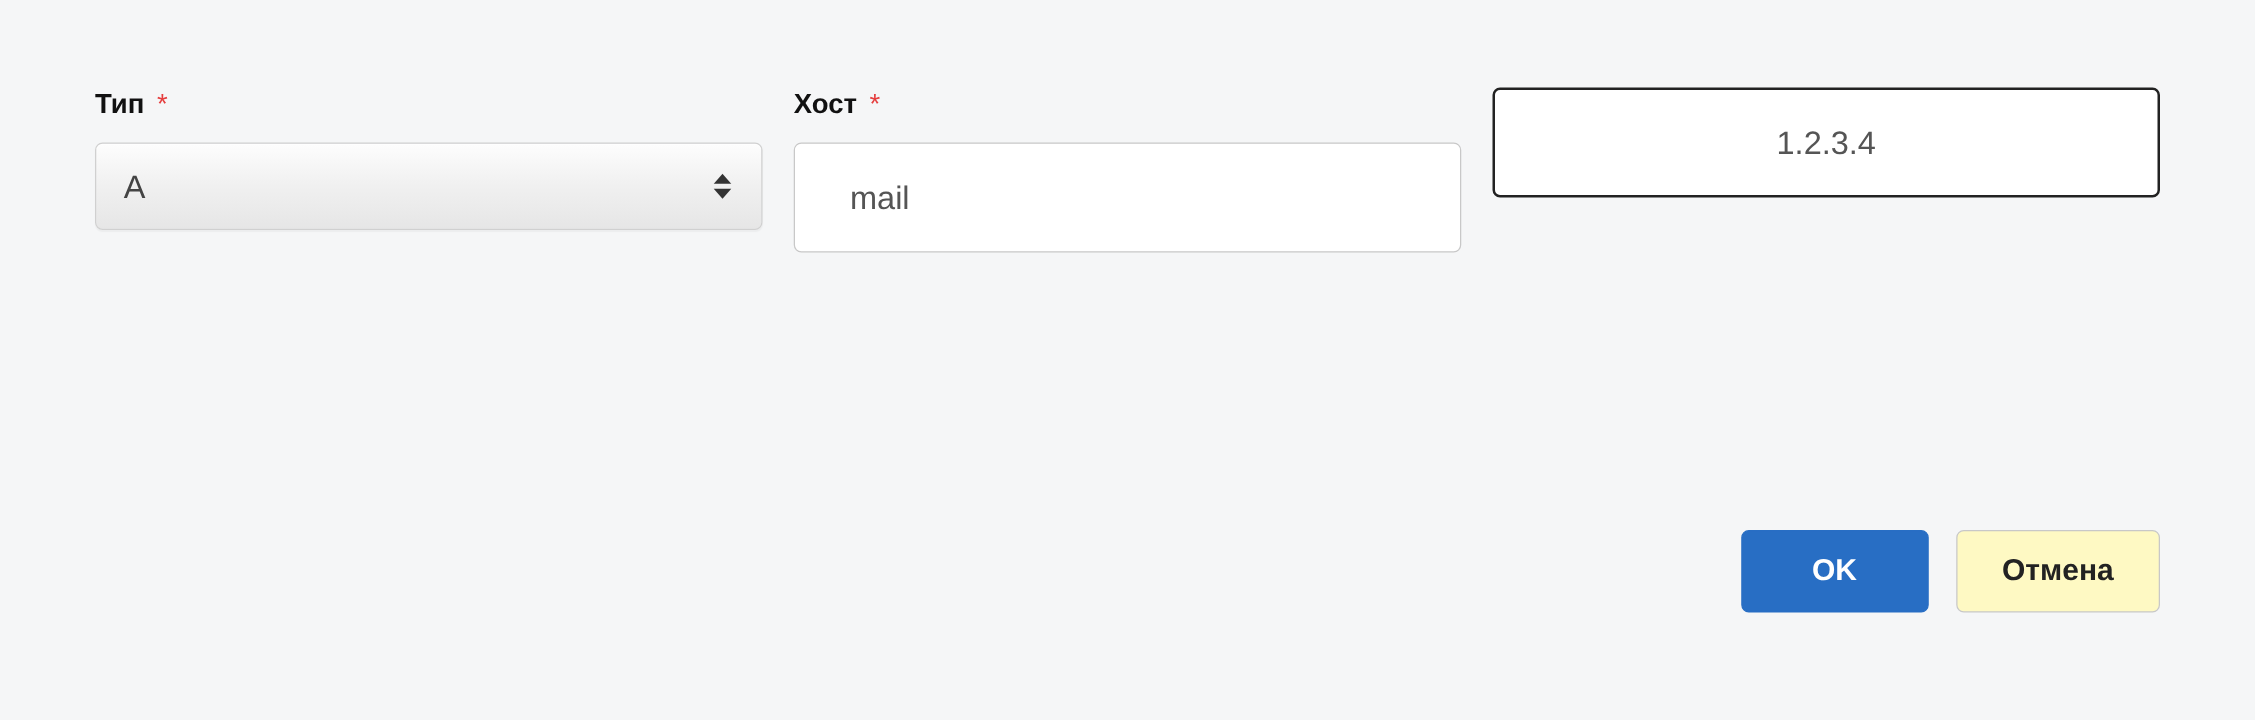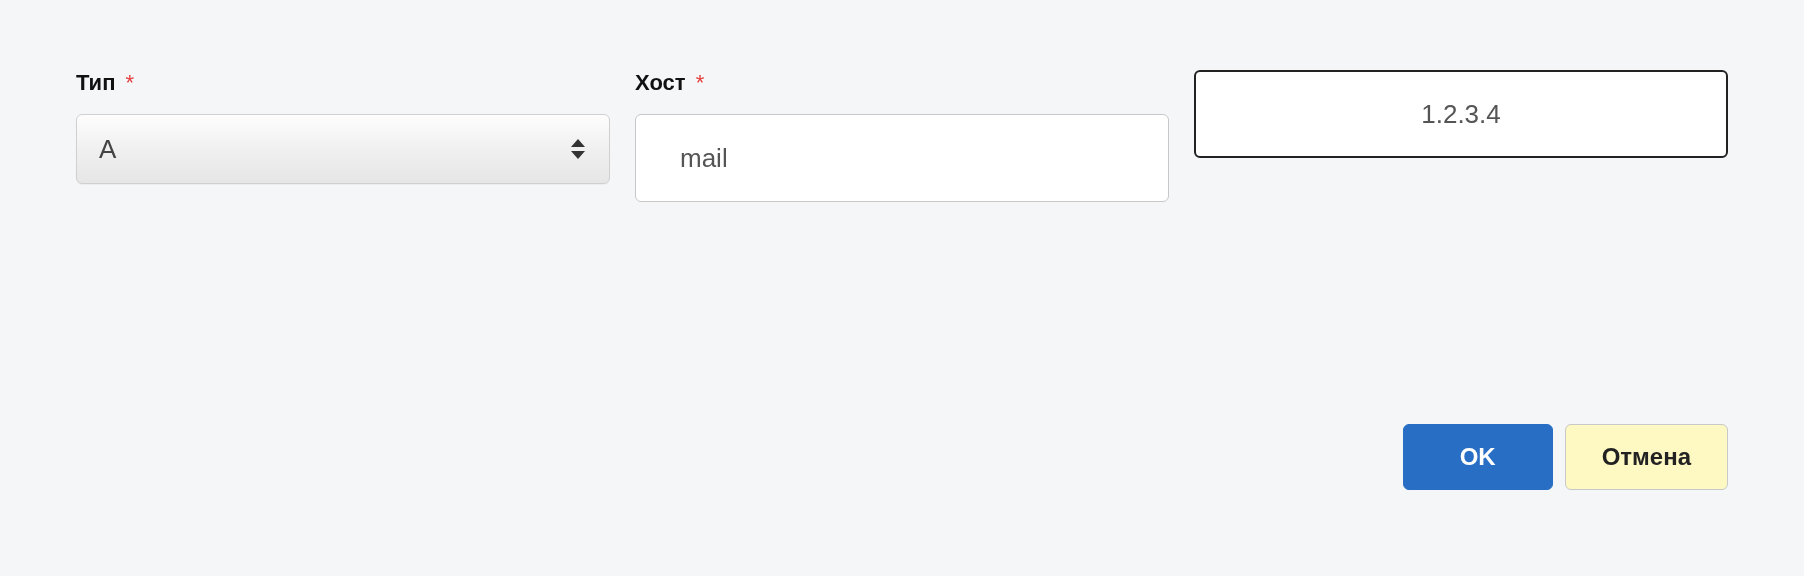--- a/index.html
+++ b/index.html
@@ -92,21 +92,21 @@
     .text-input.focused {
       border: 2px solid #222;
       padding: 0 54px;
       text-align: center;
     }
     .button-row {
       position: absolute;
       right: 76px;
       bottom: 86px;
       display: flex;
-      gap: 12px;
+      gap: 22px;
     }
     .btn {
       height: 66px;
       border-radius: 6px;
       font-size: 24px;
       font-weight: 700;
       cursor: pointer;
       display: flex;
       align-items: center;
       justify-content: center;

